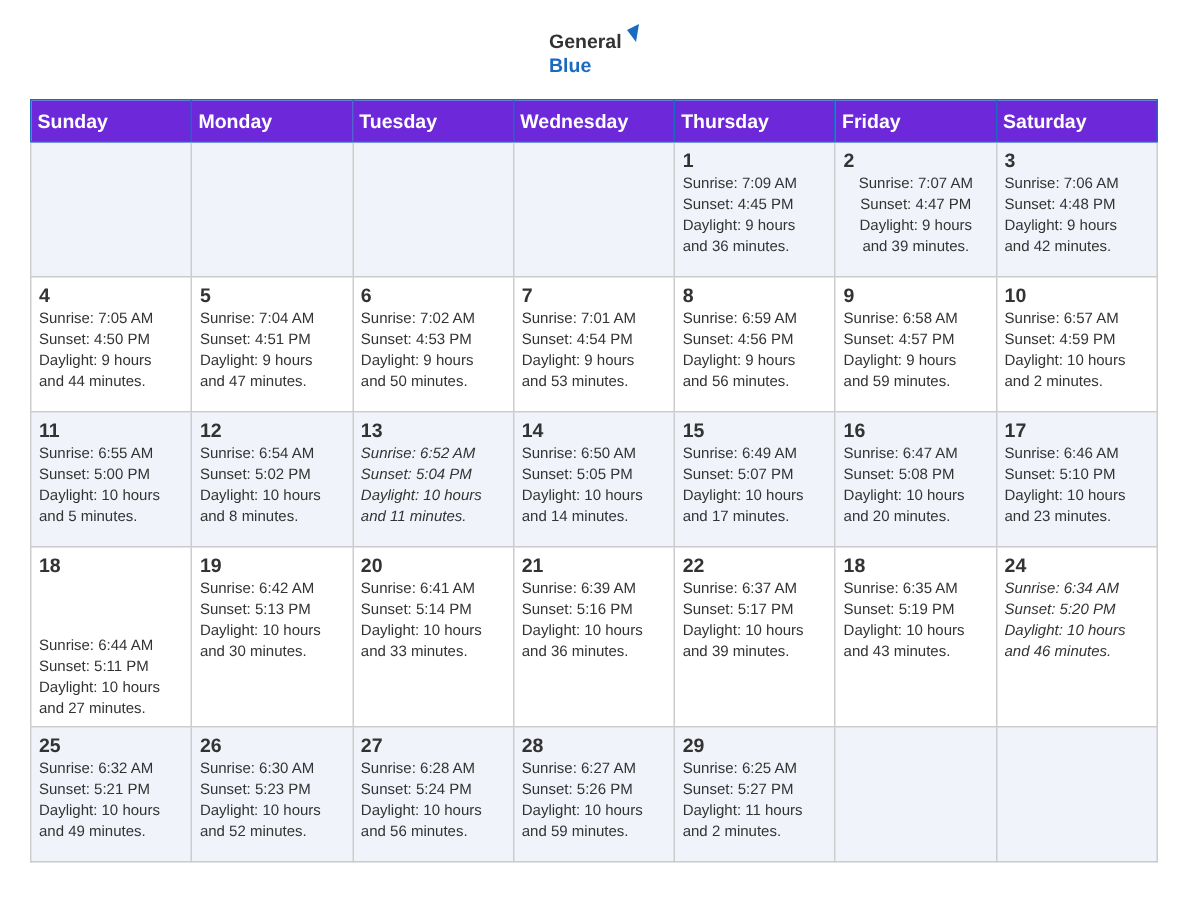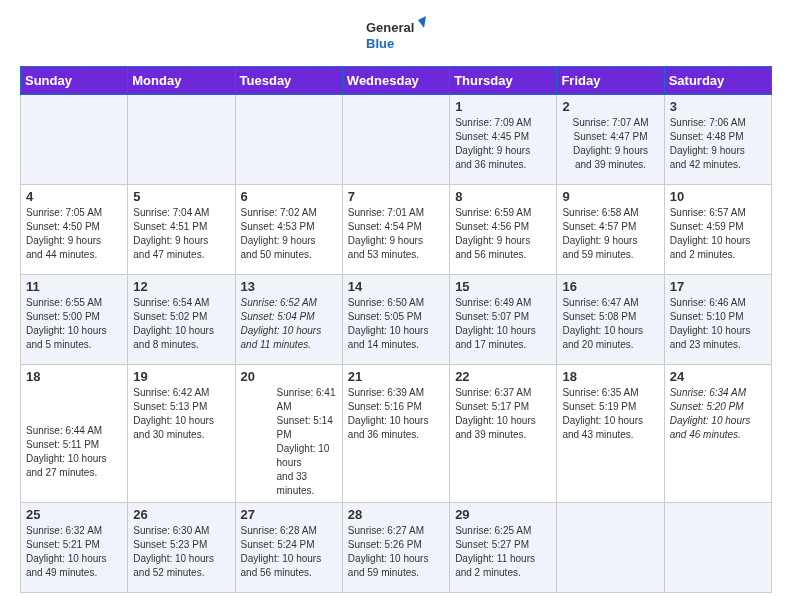--- a/index.html
+++ b/index.html
@@ -243,21 +243,21 @@
         </td>
         <td>
           <span class="day-number">19</span>
           <div class="day-info" style="white-space: pre-line;">Sunrise: 6:42 AM
 Sunset: 5:13 PM
 Daylight: 10 hours
 and 30 minutes.</div>
         </td>
         <td>
           <span class="day-number">20</span>
-          <div class="day-info" style="white-space: pre-line; margin-left: 36px;">Sunrise: 6:41 AM
+          <div class="day-info" style="white-space: pre-line;">Sunrise: 6:41 AM
 Sunset: 5:14 PM
 Daylight: 10 hours
 and 33 minutes.</div>
         </td>
         <td>
           <span class="day-number">21</span>
           <div class="day-info" style="white-space: pre-line;">Sunrise: 6:39 AM
 Sunset: 5:16 PM
 Daylight: 10 hours
 and 36 minutes.</div>

